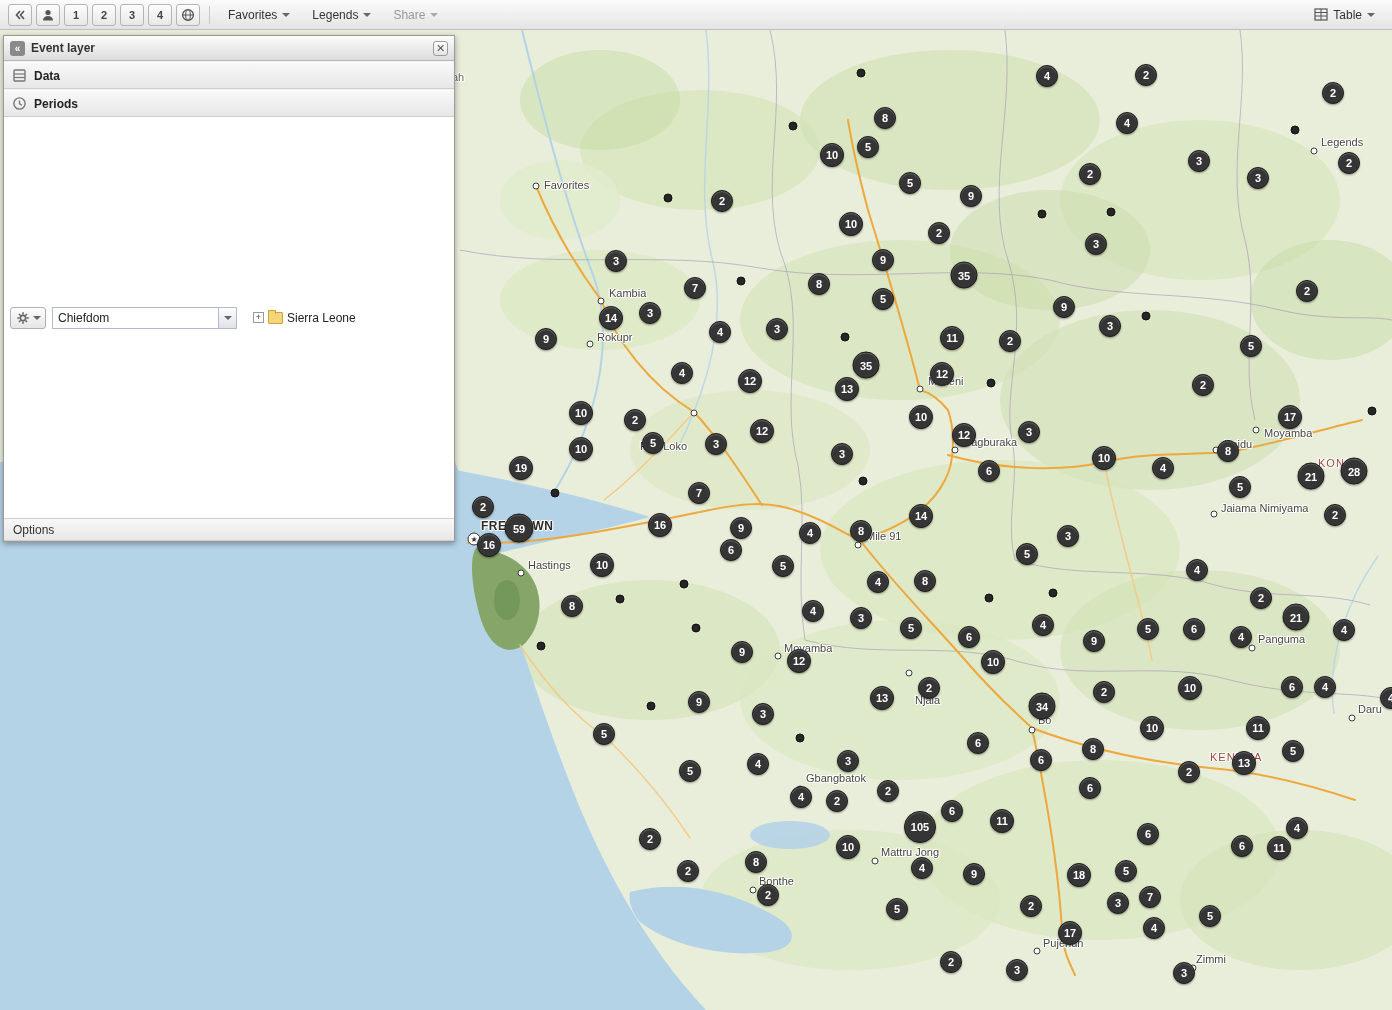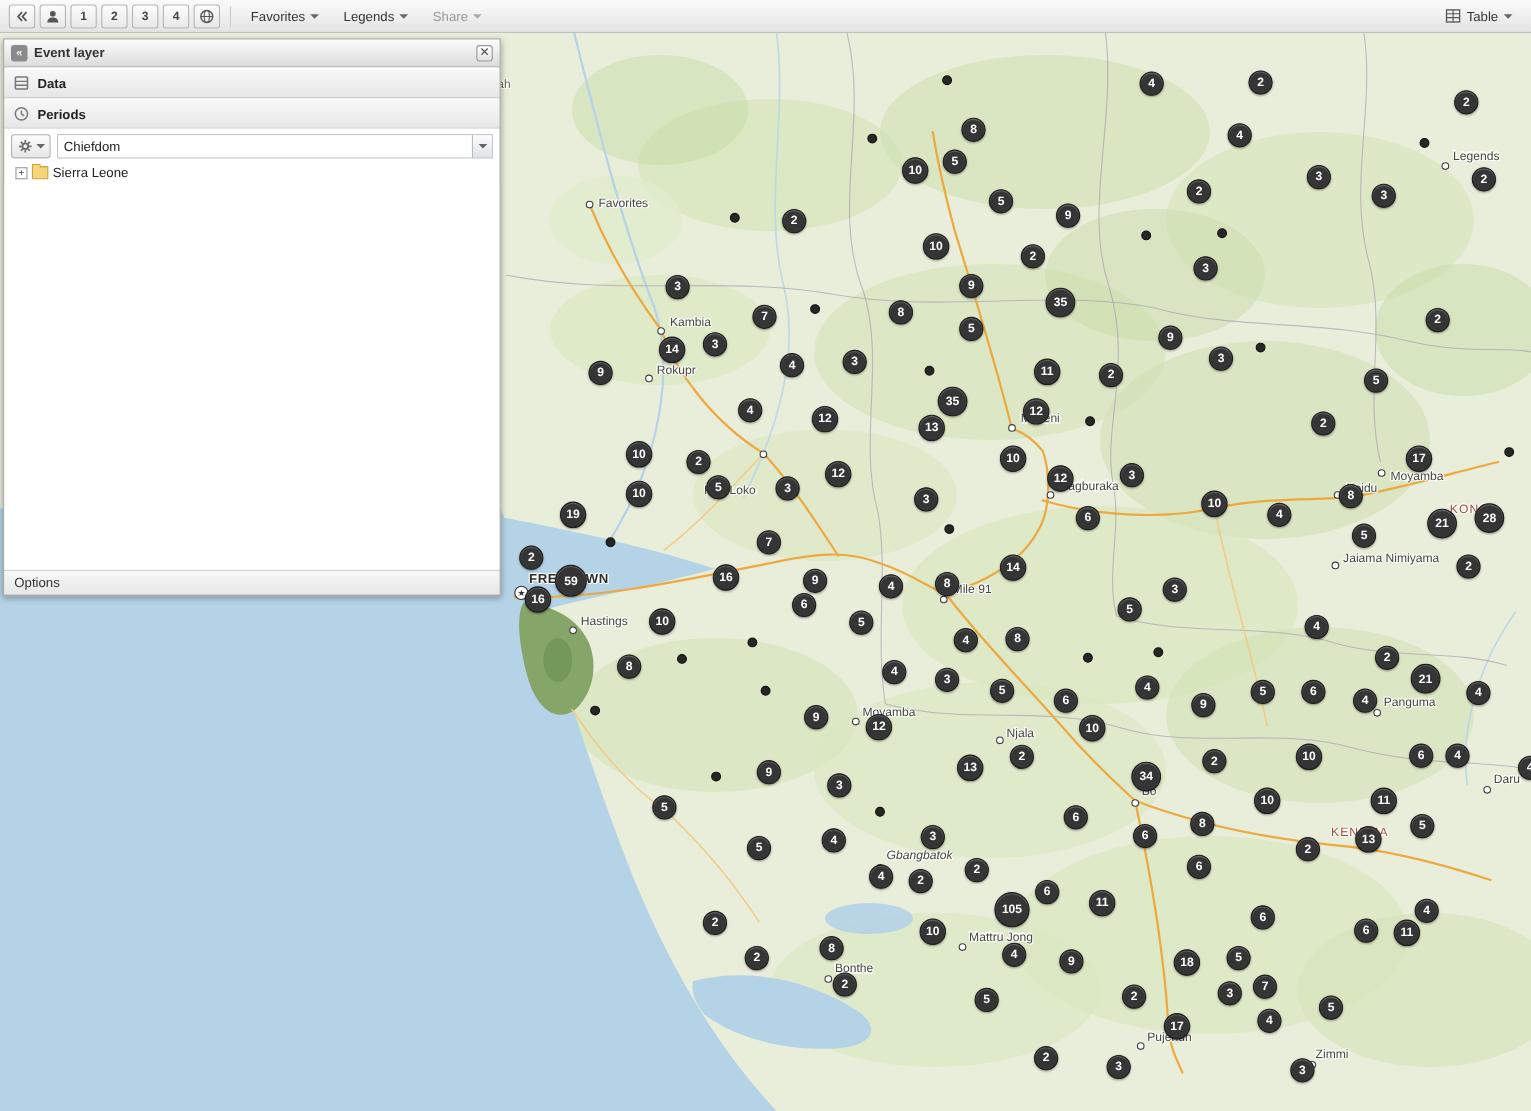--- a/index.html
+++ b/index.html
@@ -42,21 +42,21 @@
 .panel-header{height:25px;background:linear-gradient(#fcfcfc,#dcdcdc);border-bottom:1px solid #b8b8b8;
   display:flex;align-items:center;padding:0 6px;gap:6px}
 .panel-header .title{font-weight:bold;font-size:12px;color:#333;flex:1}
 .hdr-icon{width:15px;height:15px;border-radius:3px;background:#8a8a8a;color:#fff;font-size:10px;line-height:15px;
   text-align:center;cursor:pointer;font-weight:bold}
 .close-btn{width:15px;height:15px;border:1px solid #9a9a9a;border-radius:3px;background:linear-gradient(#fff,#e2e2e2);
   color:#555;font-size:11px;line-height:13px;text-align:center;cursor:pointer}
 .section{height:27px;margin-top:1px;background:linear-gradient(#f8f8f8,#e7e7e7);border-top:1px solid #fff;
   border-bottom:1px solid #cfcfcf;display:flex;align-items:center;gap:7px;padding:0 8px;cursor:pointer}
 .section .sec-label{font-weight:bold;font-size:12px;color:#222}
-.org-body{background:#fff;flex:1;display:flex;flex-direction:column;overflow:hidden}
+.org-body{background:#fff;flex:1;display:flex;flex-direction:row;overflow:hidden}
 .combo-row{display:flex;align-items:center;gap:6px;padding:5px 6px 4px 6px}
 .gear-btn{width:36px;height:22px;border:1px solid #b0b0b0;border-radius:3px;background:linear-gradient(#fdfdfd,#e6e6e6);
   display:flex;align-items:center;justify-content:center;gap:3px;cursor:pointer}
 .combo{flex:1;display:flex;height:22px;border:1px solid #b5b8c8;background:#fff}
 .combo input{flex:1;border:none;outline:none;padding:0 5px;font-family:inherit;font-size:12px;color:#222;background:#fff}
 .combo .trigger{width:18px;border-left:1px solid #b5b8c8;background:linear-gradient(#fdfdfd,#dfe2ea);
   display:flex;align-items:center;justify-content:center;cursor:pointer}
 .tree-row{display:flex;align-items:center;gap:4px;padding:2px 6px 2px 10px;cursor:pointer}
 .expander{width:11px;height:11px;border:1px solid #999;background:#fff;font-size:9px;line-height:9px;text-align:center;color:#444}
 .folder{width:15px;height:12px;position:relative;background:#f5d57a;border:1px solid #c9a43c;border-radius:1px}
@@ -156,25 +156,25 @@
         <span class="map-label" style="left: 928px; top: 375px;">Makeni</span>
         <span class="town-dot" style="left: 955px; top: 450px;"></span>
         <span class="map-label" style="left: 962px; top: 436px;">Magburaka</span>
         <span class="town-dot" style="left: 521px; top: 573px;"></span>
         <span class="map-label" style="left: 528px; top: 559px;">Hastings</span>
         <span class="town-dot" style="left: 858px; top: 545px;"></span>
         <span class="map-label" style="left: 866px; top: 530px;">Mile 91</span>
         <span class="town-dot" style="left: 778px; top: 656px;"></span>
         <span class="map-label" style="left: 784px; top: 642px;">Moyamba</span>
         <span class="town-dot" style="left: 909px; top: 673px;"></span>
-        <span class="map-label" style="left: 915px; top: 661px; text-align: center;">Njala</span>
+        <span class="map-label" style="left: 915px; top: 694px; text-align: center;">Njala</span>
         <span class="town-dot" style="left: 1032px; top: 730px;"></span>
         <span class="map-label" style="left: 1038px; top: 714px;">Bo</span>
         <span class="town-dot" style="left: 800px; top: 789px;"></span>
-        <span class="map-label" style="left: 806px; top: 772px; font-style: italic;">Gbangbatok</span>
+        <span class="map-label" style="left: 806px; top: 772px;">Gbangbatok</span>
         <span class="town-dot" style="left: 875px; top: 861px;"></span>
         <span class="map-label" style="left: 881px; top: 846px;">Mattru Jong</span>
         <span class="town-dot" style="left: 753px; top: 890px;"></span>
         <span class="map-label" style="left: 759px; top: 875px;">Bonthe</span>
         <span class="town-dot" style="left: 1037px; top: 951px;"></span>
         <span class="map-label" style="left: 1043px; top: 937px;">Pujehun</span>
         <span class="town-dot" style="left: 1193px; top: 968px;"></span>
         <span class="map-label" style="left: 1196px; top: 953px;">Zimmi</span>
         <span class="town-dot" style="left: 1314px; top: 151px;"></span>
         <span class="map-label" style="left: 1321px; top: 136px;">Legends</span>

